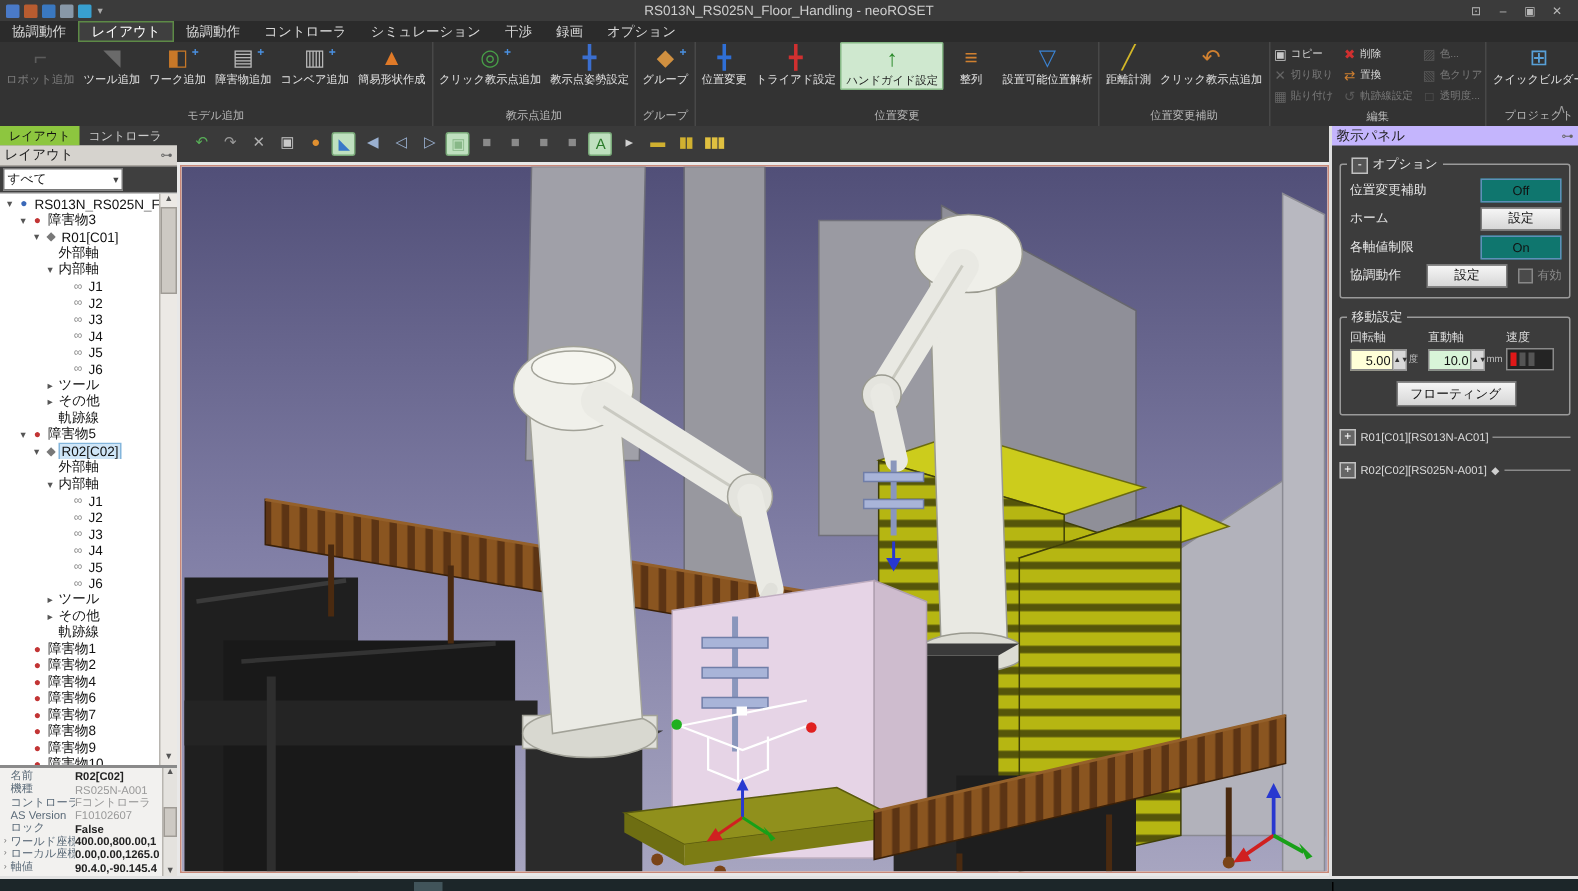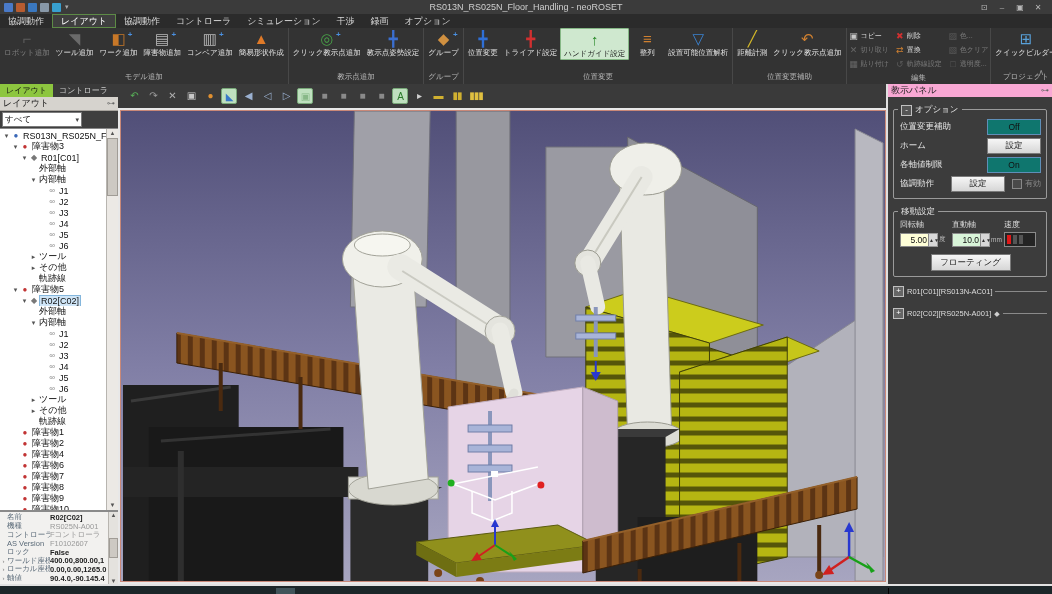--- a/index.html
+++ b/index.html
@@ -65,21 +65,21 @@
   
   .center{position:absolute;left:118px;top:84px;right:164px;bottom:10px;background:#3a3a3a;display:flex;flex-direction:column;}
   .vtoolbar{height:24px;display:flex;align-items:center;gap:3px;padding-left:8px;}
   .vtb{width:16px;height:16px;font-size:10px;line-height:16px;text-align:center;border-radius:2px;color:#ccc;letter-spacing:-1px;overflow:hidden;}
   .vtb.sel{background:#bfe0bf;border:1px solid #78a878;box-sizing:border-box;color:#222;}
   .viewport{flex:1;background:#e8e8e8;padding:2px;}
   .scene{width:100%;height:100%;border:1px solid #c98878;box-sizing:border-box;position:relative;overflow:hidden;}
   .scene svg{position:absolute;inset:0;width:100%;height:100%;}
   
   .rightpanel{position:absolute;right:0;top:84px;width:164px;bottom:10px;background:#3c3c3c;display:flex;flex-direction:column;border-left:2px solid #e0e0e0;}
-  .rphead{height:13px;background:#f9a8d4;color:#222;font-size:9px;display:flex;align-items:center;justify-content:space-between;padding:0 3px;}
+  .rphead{height:13px;background:#c4b5fd;color:#222;font-size:9px;display:flex;align-items:center;justify-content:space-between;padding:0 3px;}
   .rpbody{flex:1;padding:6px 5px 0 5px;font-size:8.5px;color:#e6e6e6;}
   .groupbox{border:1px solid #9a9a9a;border-radius:2px;position:relative;margin-top:6px;padding:7px 5px 5px 6px;}
   .gbtitle{position:absolute;top:-6px;left:4px;background:#3c3c3c;padding:0 3px;display:flex;align-items:center;gap:3px;font-size:8.5px;}
   .minusbox{width:9px;height:9px;border:1px solid #c0c0c0;background:#555;color:#fff;font-size:8px;line-height:7px;text-align:center;flex:none;}
   .optrow{display:flex;align-items:center;height:19px;}
   .optlabel{flex:1;}
   .btn{width:52px;height:14px;font-size:8.5px;display:flex;align-items:center;justify-content:center;color:#111;border:1px solid #7a7a7a;flex:none;}
   .btn.blue{background:#0f766e;border-color:#5f8fb8;}
   .btn.gray{background:linear-gradient(#f6f6f6,#d6d6d6);}
   .chk{width:8px;height:8px;border:1px solid #888;background:#4a4a4a;margin-left:7px;flex:none;}

